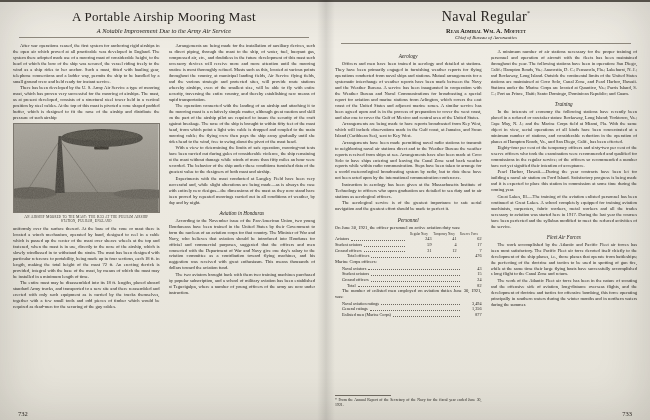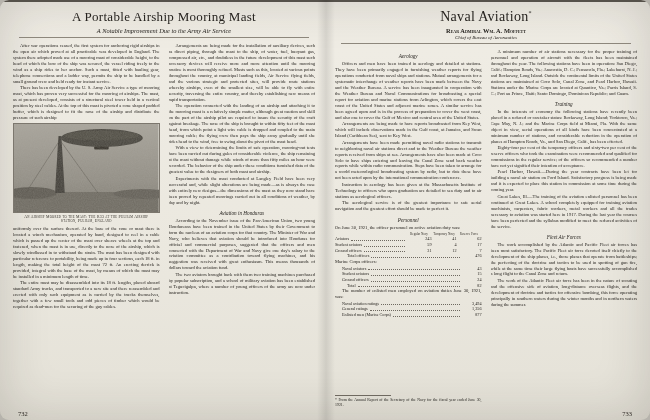--- a/index.html
+++ b/index.html
@@ -1,21 +1,21 @@
 <!DOCTYPE html>
 <html><head>
 <meta charset="utf-8">
 <style>
   * { margin:0; padding:0; box-sizing:border-box; }
   html,body { background:#b6b3ac; }
   .spread{
     position:relative; width:650px; height:420px; overflow:hidden;
     background:linear-gradient(180deg,#f0ede5 0%,#ebe8df 60%,#e4e1d7 100%);
     box-shadow:inset 0 0 50px rgba(40,35,25,.18);
-    font-family:"Liberation Serif","DejaVu Serif",serif; color:#26231f;border-radius:9px;
+    font-family:"Liberation Serif","DejaVu Serif",serif; color:#26231f;
   }
   .scan-top{position:absolute;top:0;left:0;right:0;height:2px;background:#55514a;}
   .fold{position:absolute;top:0;bottom:0;left:317px;width:18px;pointer-events:none;
     background:linear-gradient(90deg,rgba(0,0,0,0),rgba(0,0,0,.10) 50%,rgba(0,0,0,0));}
   .pages{display:flex;height:100%;padding:9px 13px 12px;gap:20px;}
   .page{flex:1;min-width:0;display:flex;flex-direction:column;overflow:hidden;}
   
   .l-title{font-size:13px;font-weight:400;text-align:center;letter-spacing:.3px;}
   .l-subtitle{font-size:6.4px;font-style:italic;text-align:center;margin-top:2px;}
   .r-title{font-size:14px;font-weight:400;text-align:center;letter-spacing:.3px;}
@@ -109,21 +109,21 @@
           <p class="body-par">Experiments with the mast conducted at Langley Field have been very successful and, while slight alterations are being made—as is always the case with entirely new designs—the dimensions of the mast as they now stand have been proved by repeated moorings carried out in all conditions of weather, by day and by night.</p>
           <h3 class="sec-heading">Aviation in Honduras</h3>
           <p class="body-par">According to the November issue of the Pan-American Union, two young Hondureans have been trained in the United States by their Government to form the nucleus of an aviation corps for that country. The Minister of War and Navy, who believes that aviation should be introduced into Honduras for official and commercial purposes, suggested that the officers and men connected with the Department of War and Navy give one day's salary to the aviation committee as a contribution toward flying machines, and his suggestion was received with great enthusiasm. This means thousands of dollars toward the aviation fund.</p>
           <p class="body-par">The two aviators brought back with them two training machines purchased by popular subscription, and a school of military aviation has been established at Tegucigalpa, where a number of young officers of the army are now under instruction.</p>
         </div>
       </div>
     </section>
 
     <section class="page">
       <header>
-        <h1 class="r-title"><span>Naval Aviation</span><sup>*</sup></h1>
+        <h1 class="r-title"><span>Naval Regular</span><sup>*</sup></h1>
         <p class="r-byline">Rear Admiral Wm. A. Moffett</p>
         <p class="r-role">Chief of Bureau of Aeronautics</p>
         <hr class="head-rule">
       </header>
       <div class="cols">
         <div class="col flexcol">
           <h3 class="sec-heading">Aerology</h3>
           <p class="body-par">Officers and men have been trained in aerology and detailed at stations. They have been primarily engaged in furnishing weather reports for flying operations conducted from naval ships and stations. Mutual arrangements for a systematic interchange of weather reports have been made between the Navy and the Weather Bureau. A service has been inaugurated in cooperation with the Weather Bureau and Naval Communications for broadcasting a special report for aviation and marine stations from Arlington, which covers the east coast of the United States and adjacent marine zones. A similar service has been agreed upon and is in the process of preparation to cover the west coast, and also one to cover the Gulf of Mexico and central area of the United States.</p>
           <p class="body-par">Arrangements are being made to have reports broadcasted from Key West, which will include observations made in the Gulf coast, at Jamaica, and Swan Island (Caribbean Sea), sent to Key West.</p>
           <p class="body-par">Arrangements have been made permitting naval radio stations to transmit to neighboring naval air stations direct and to the Weather Bureau the weather reports received from ships at sea. Arrangements have also been made at Coco Solo to have ships entering and leaving the Canal Zone send back weather reports while within radio communication. Steps have been taken to arrange for a world meteorological broadcasting system by radio, but to date these have not been acted upon by the international communication conference.</p>

